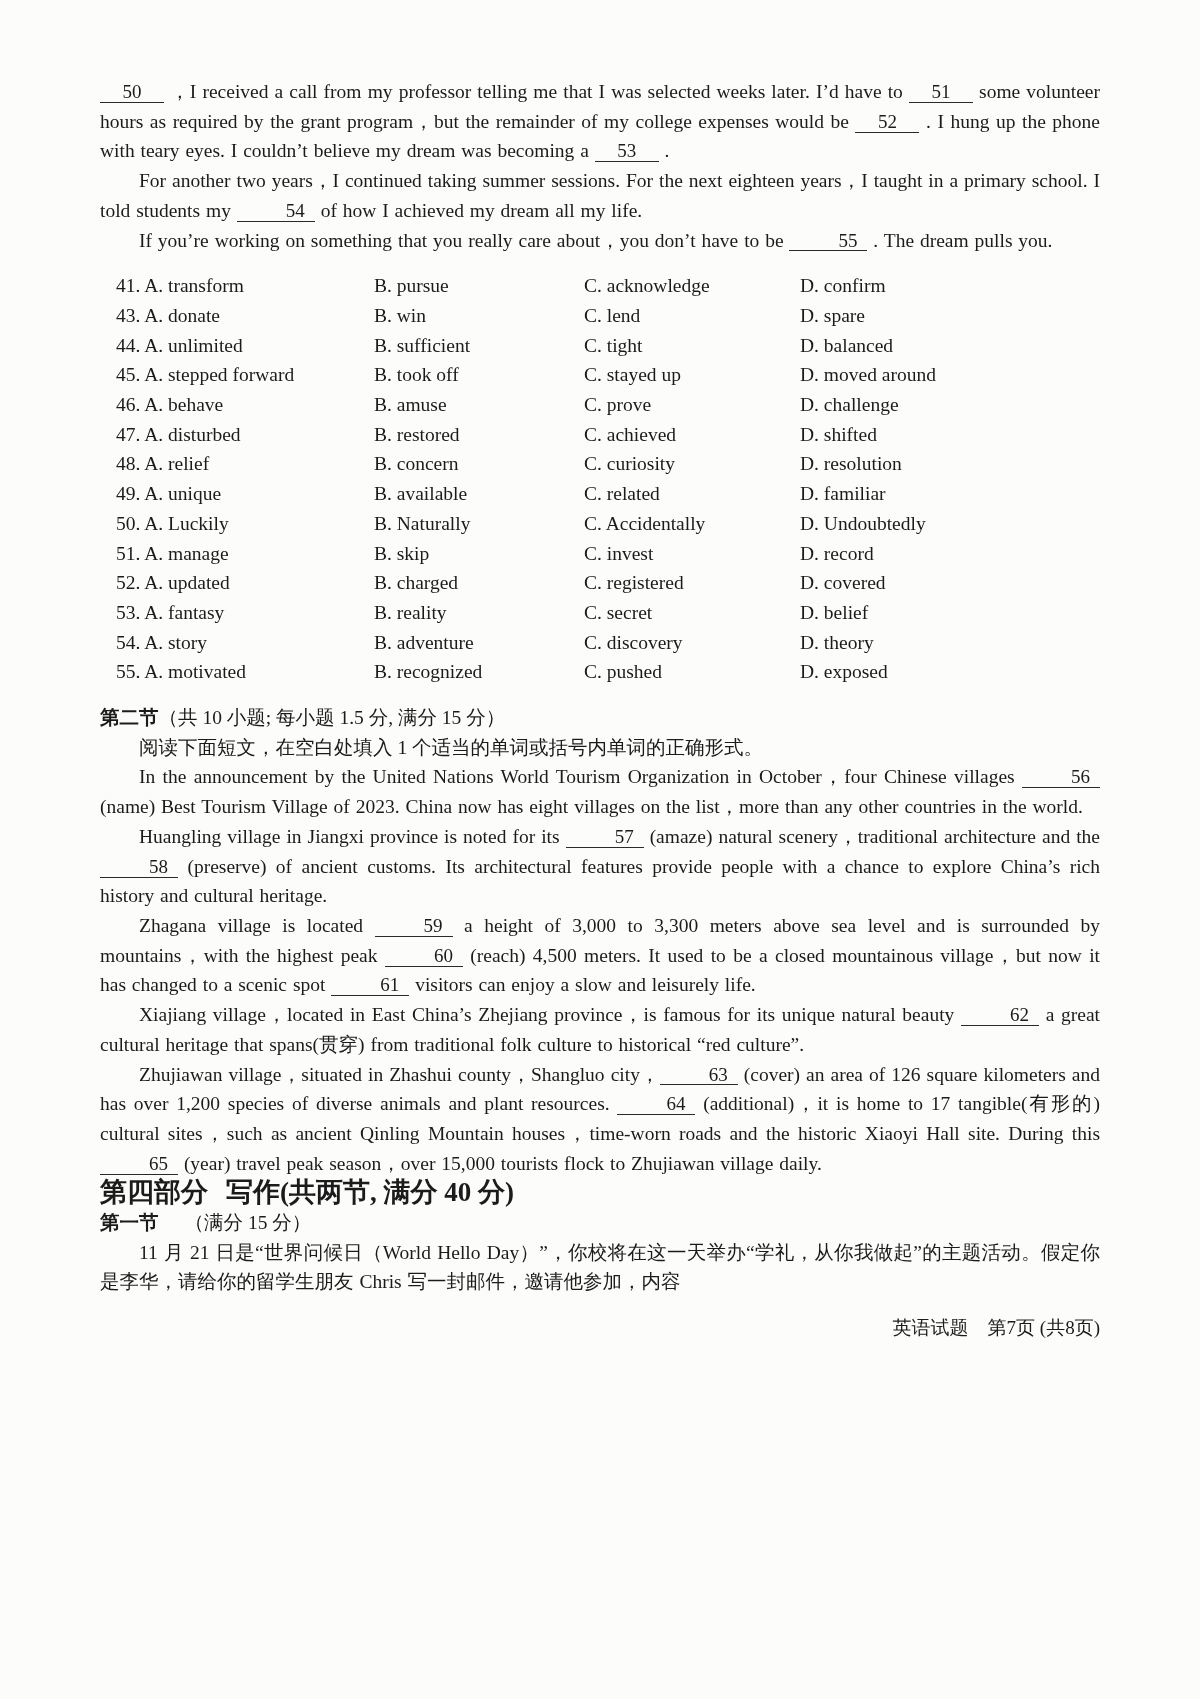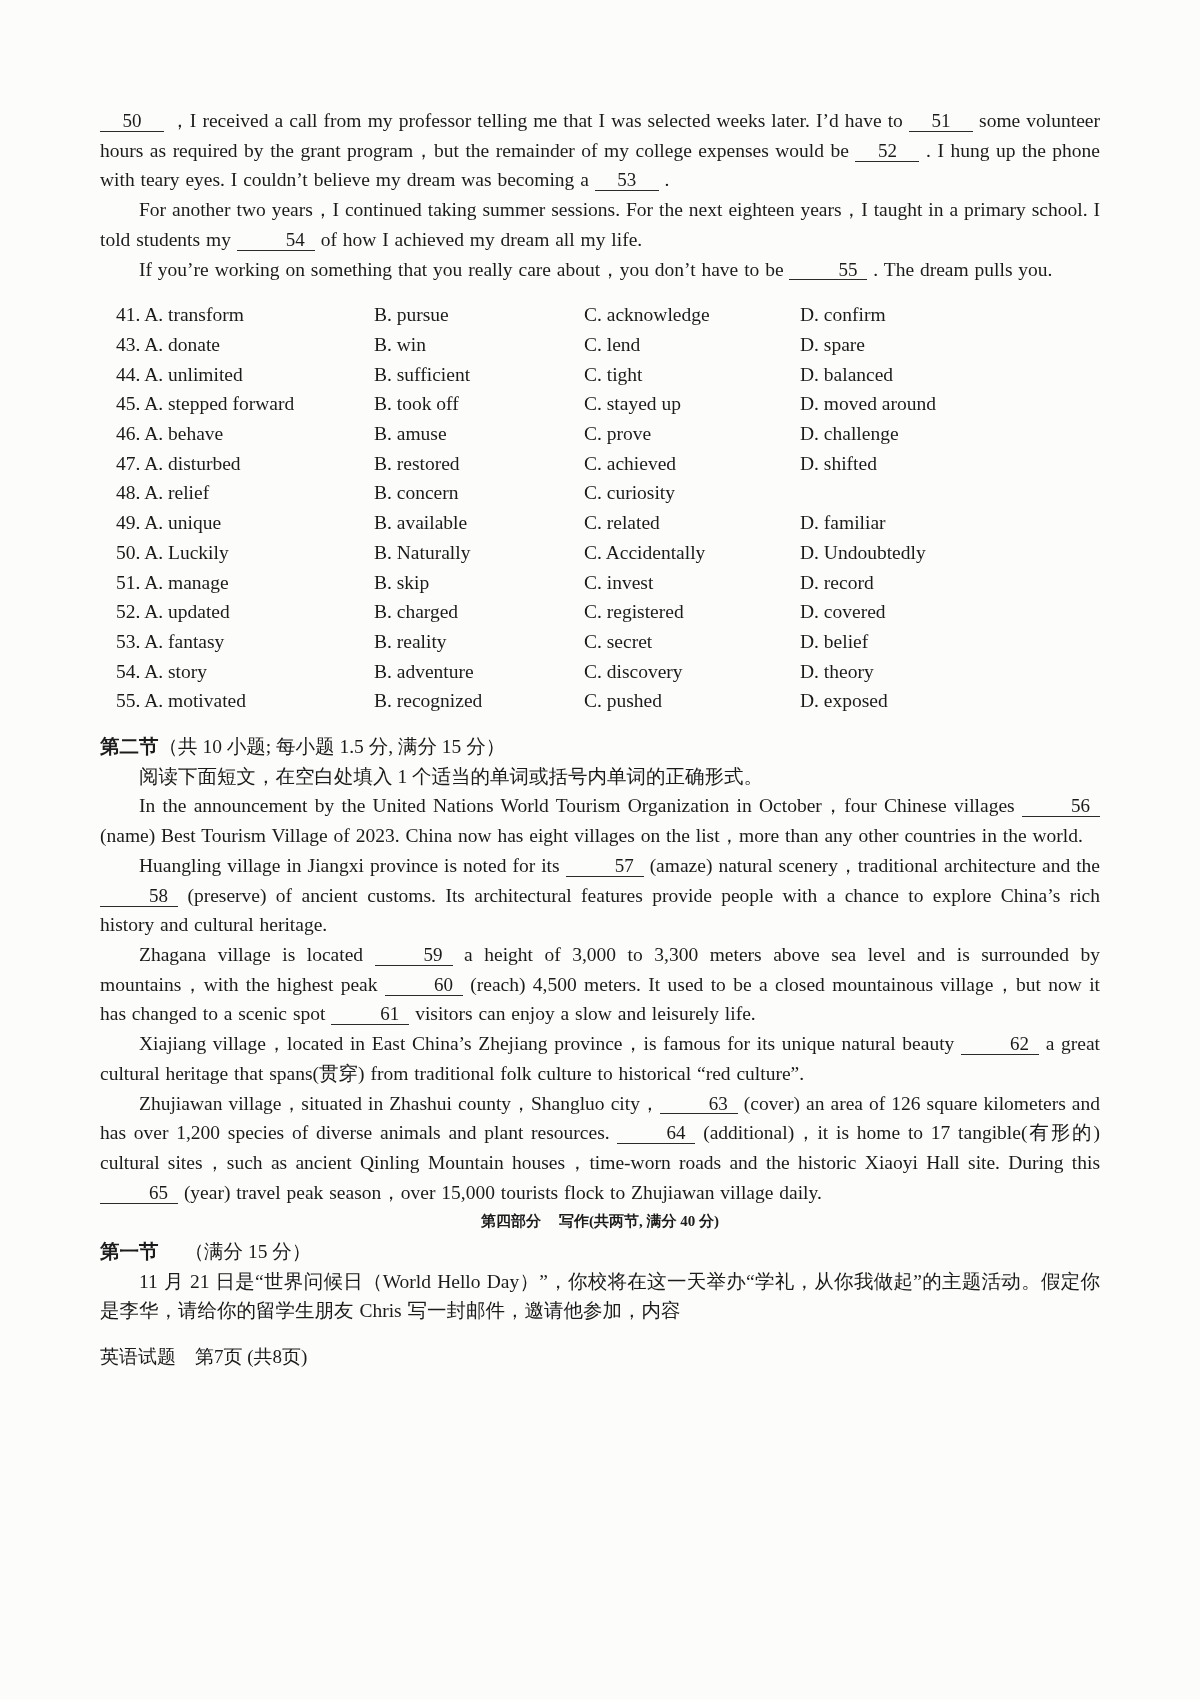--- a/index.html
+++ b/index.html
@@ -7,21 +7,21 @@
     width:1200px;height:1699px;
     background:#fcfcfb;
     font-family:"Liberation Serif","DejaVu Serif",serif;
     color:#1b1b1b;
     -webkit-font-smoothing:antialiased;
     overflow:hidden;
   }
   .page{
     box-sizing:border-box;
     width:1200px;height:1699px;
-    padding:106px 100px 0 100px;
+    padding:77px 100px 0 100px;
   }
   .para{
     margin:0;
     font-size:19.5px;
     line-height:29.7px;
     text-align:justify;
     word-spacing:1px;
   }
   .para.indent{text-indent:2em;}
   .blank{
@@ -40,32 +40,32 @@
     font-size:19.5px;
     line-height:29.7px;
   }
   .opt-cell{white-space:nowrap;}
   .heading{
     margin:0;
     font-size:19.5px;
     line-height:29.7px;
   }
   .heading .h-label{font-weight:600;margin-right:0;}
-  .heading.part4{font-weight:700;font-size:15px;text-align:center;}
+  .heading.part4{font-weight:700;font-size:27px;}
   .heading.part4 .h-label{margin-right:18px;}
   .heading.sec1 .h-label{margin-right:26px;}
   .instruction{
     margin:0;
     font-size:19.5px;
     line-height:29.7px;
     text-indent:2em;
   }
   .footer{
     margin:16px 0 0 0;
-    text-align:left;
+    text-align:right;
     font-size:19px;
     line-height:29.7px;
   }
 </style>
 </head>
 <body>
 
 <div class="page">
 
   <div>
@@ -108,20 +108,21 @@
       <div class="opt-row">
         <span class="opt-cell">47. A. disturbed</span>
         <span class="opt-cell">B. restored</span>
         <span class="opt-cell">C. achieved</span>
         <span class="opt-cell">D. shifted</span>
       </div>
       <div class="opt-row">
         <span class="opt-cell">48. A. relief</span>
         <span class="opt-cell">B. concern</span>
         <span class="opt-cell">C. curiosity</span>
+        <span class="opt-cell">D. resolution</span>
       </div>
       <div class="opt-row">
         <span class="opt-cell">49. A. unique</span>
         <span class="opt-cell">B. available</span>
         <span class="opt-cell">C. related</span>
         <span class="opt-cell">D. familiar</span>
       </div>
       <div class="opt-row">
         <span class="opt-cell">50. A. Luckily</span>
         <span class="opt-cell">B. Naturally</span>

